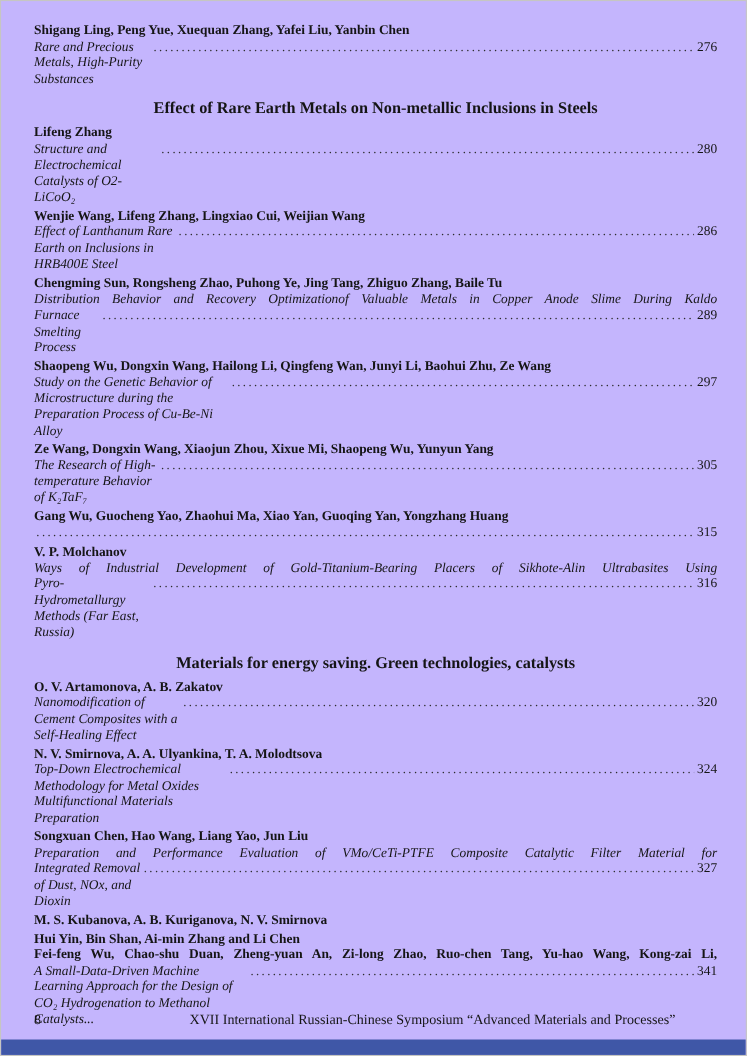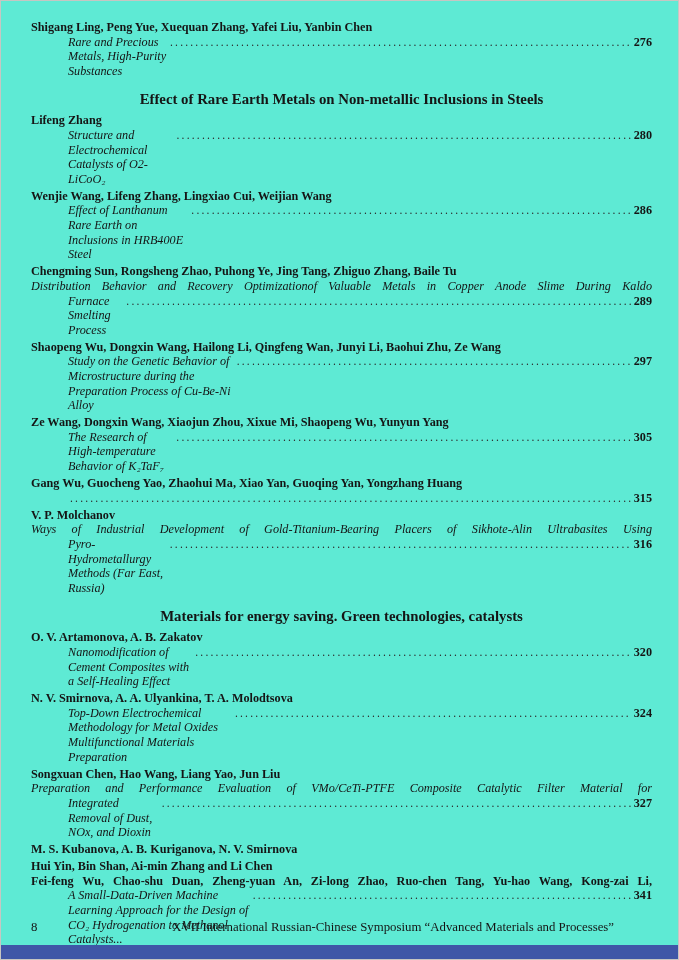--- a/index.html
+++ b/index.html
@@ -34,37 +34,36 @@
     line-height:14.6px;
     text-align:justify;
     text-align-last:justify;
     font-family:Liberation Serif, serif;
   }
   .title-row {
     display:flex;
     align-items:baseline;
     font-size:12.2px;
     line-height:14.6px;
-    margin-left:37px;
   }
   .title-text { font-style:italic; flex:0 1 auto; }
   .dots {
     flex:1 1 auto;
     min-width:8px;
     overflow:hidden;
     white-space:nowrap;
     margin:0 3px 0 2px;
     color:#2c2c2c;
   }
   .dots::after {
     content:"..................................................................................................................................................................................................................................";
     letter-spacing:2.2px;
     font-size:11.5px;
   }
-  .pg { flex:0 0 auto; font-style:normal; font-weight:700; }
+  .pg { flex:0 0 auto; font-style:normal; font-weight:400; }
   .section {
     font-size:14.8px;
     font-weight:700;
     text-align:center;
     line-height:19px;
     margin:12px 0 4px;
   }
   .footer {
     position:absolute;
     left:30px; right:30px; bottom:24px;
@@ -78,21 +77,21 @@
   .bluebar {
     position:absolute;
     left:0; right:0; bottom:0;
     height:14px;
     background:#3f57a7;
   }
 </style>
 </head>
 <body>
 
-<div class="scan" style="background: #5eead4;">
+<div class="scan" style="background: #c4b5fd;">
   <div class="content" id="toc-root">
   <div class="entry">
     <div class="authors">
           <div class="author-line">Shigang Ling, Peng Yue, Xuequan Zhang, Yafei Liu, Yanbin Chen</div>
         </div>
     <div class="titlewrap">
           <div class="title-row">
             <span class="title-text">Rare and Precious Metals, High-Purity Substances</span>
             <span class="dots"></span>
             <span class="pg">276</span>

